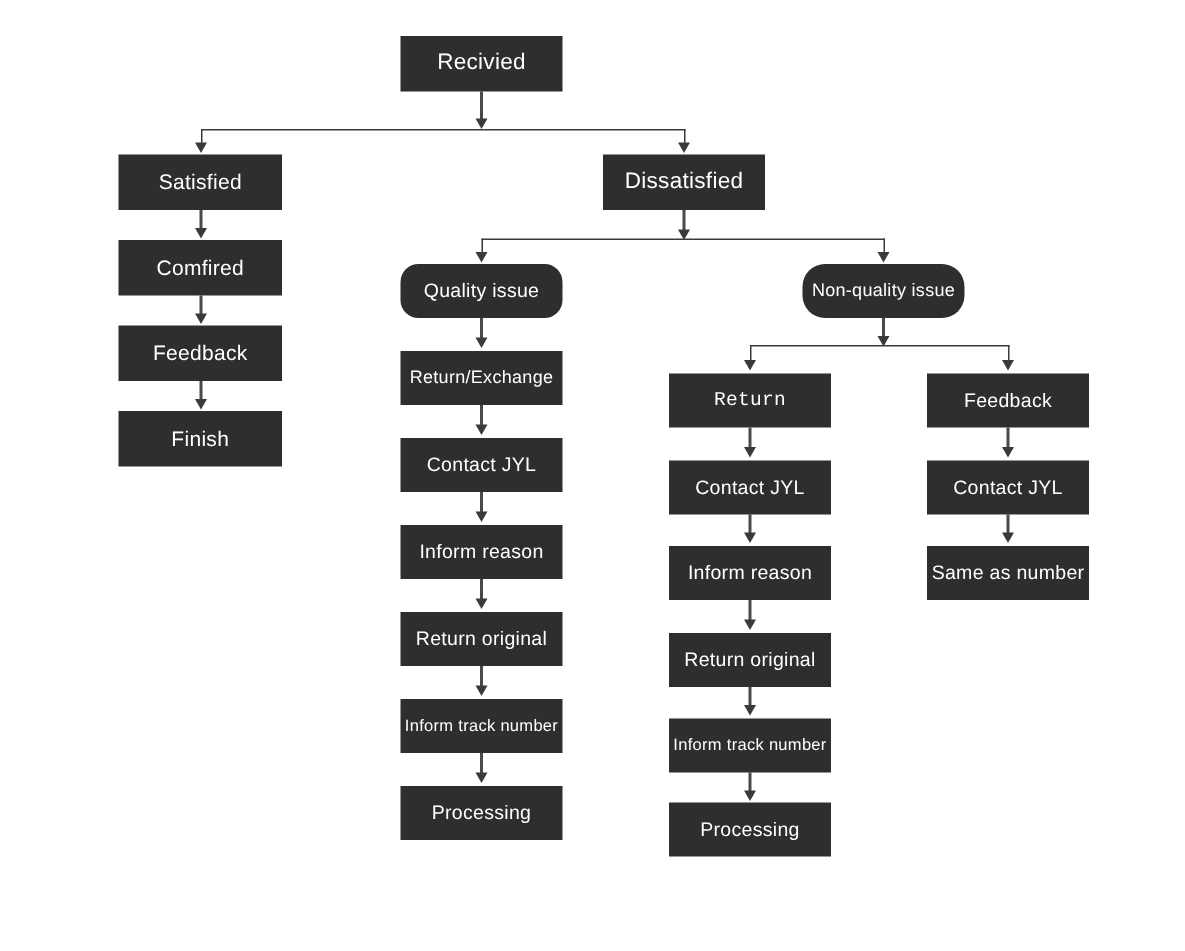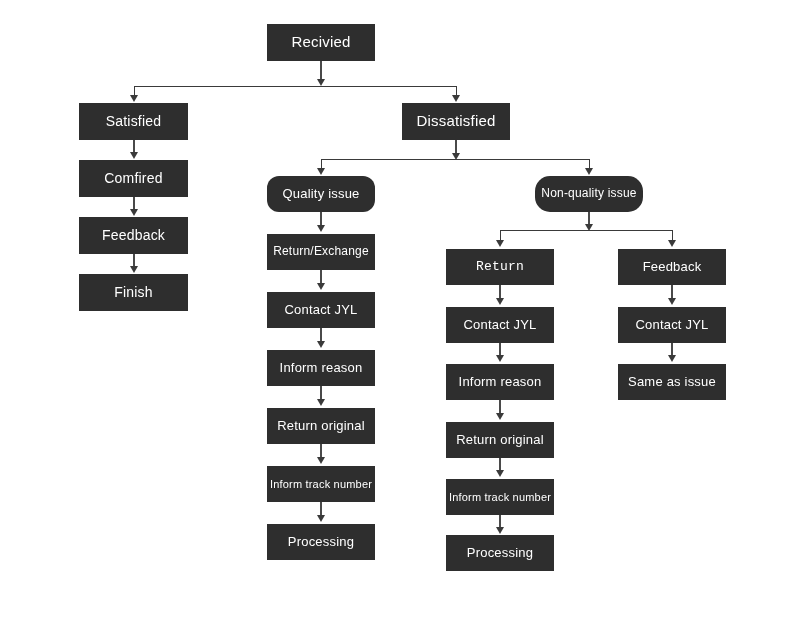--- a/index.html
+++ b/index.html
@@ -221,16 +221,16 @@
 
   <div class="node" style="left:618px; top:249px; width:108px; height:36px; font-size:13px;">
     <span class="node-label">Feedback</span>
   </div>
 
   <div class="node" style="left:618px; top:307px; width:108px; height:36px; font-size:13px;">
     <span class="node-label">Contact JYL</span>
   </div>
 
   <div class="node" style="left:618px; top:364px; width:108px; height:36px; font-size:13px;">
-    <span class="node-label">Same as issue</span>
+    <span class="node-label">Same as number</span>
   </div>
 
 </div>
 
 </body></html>

